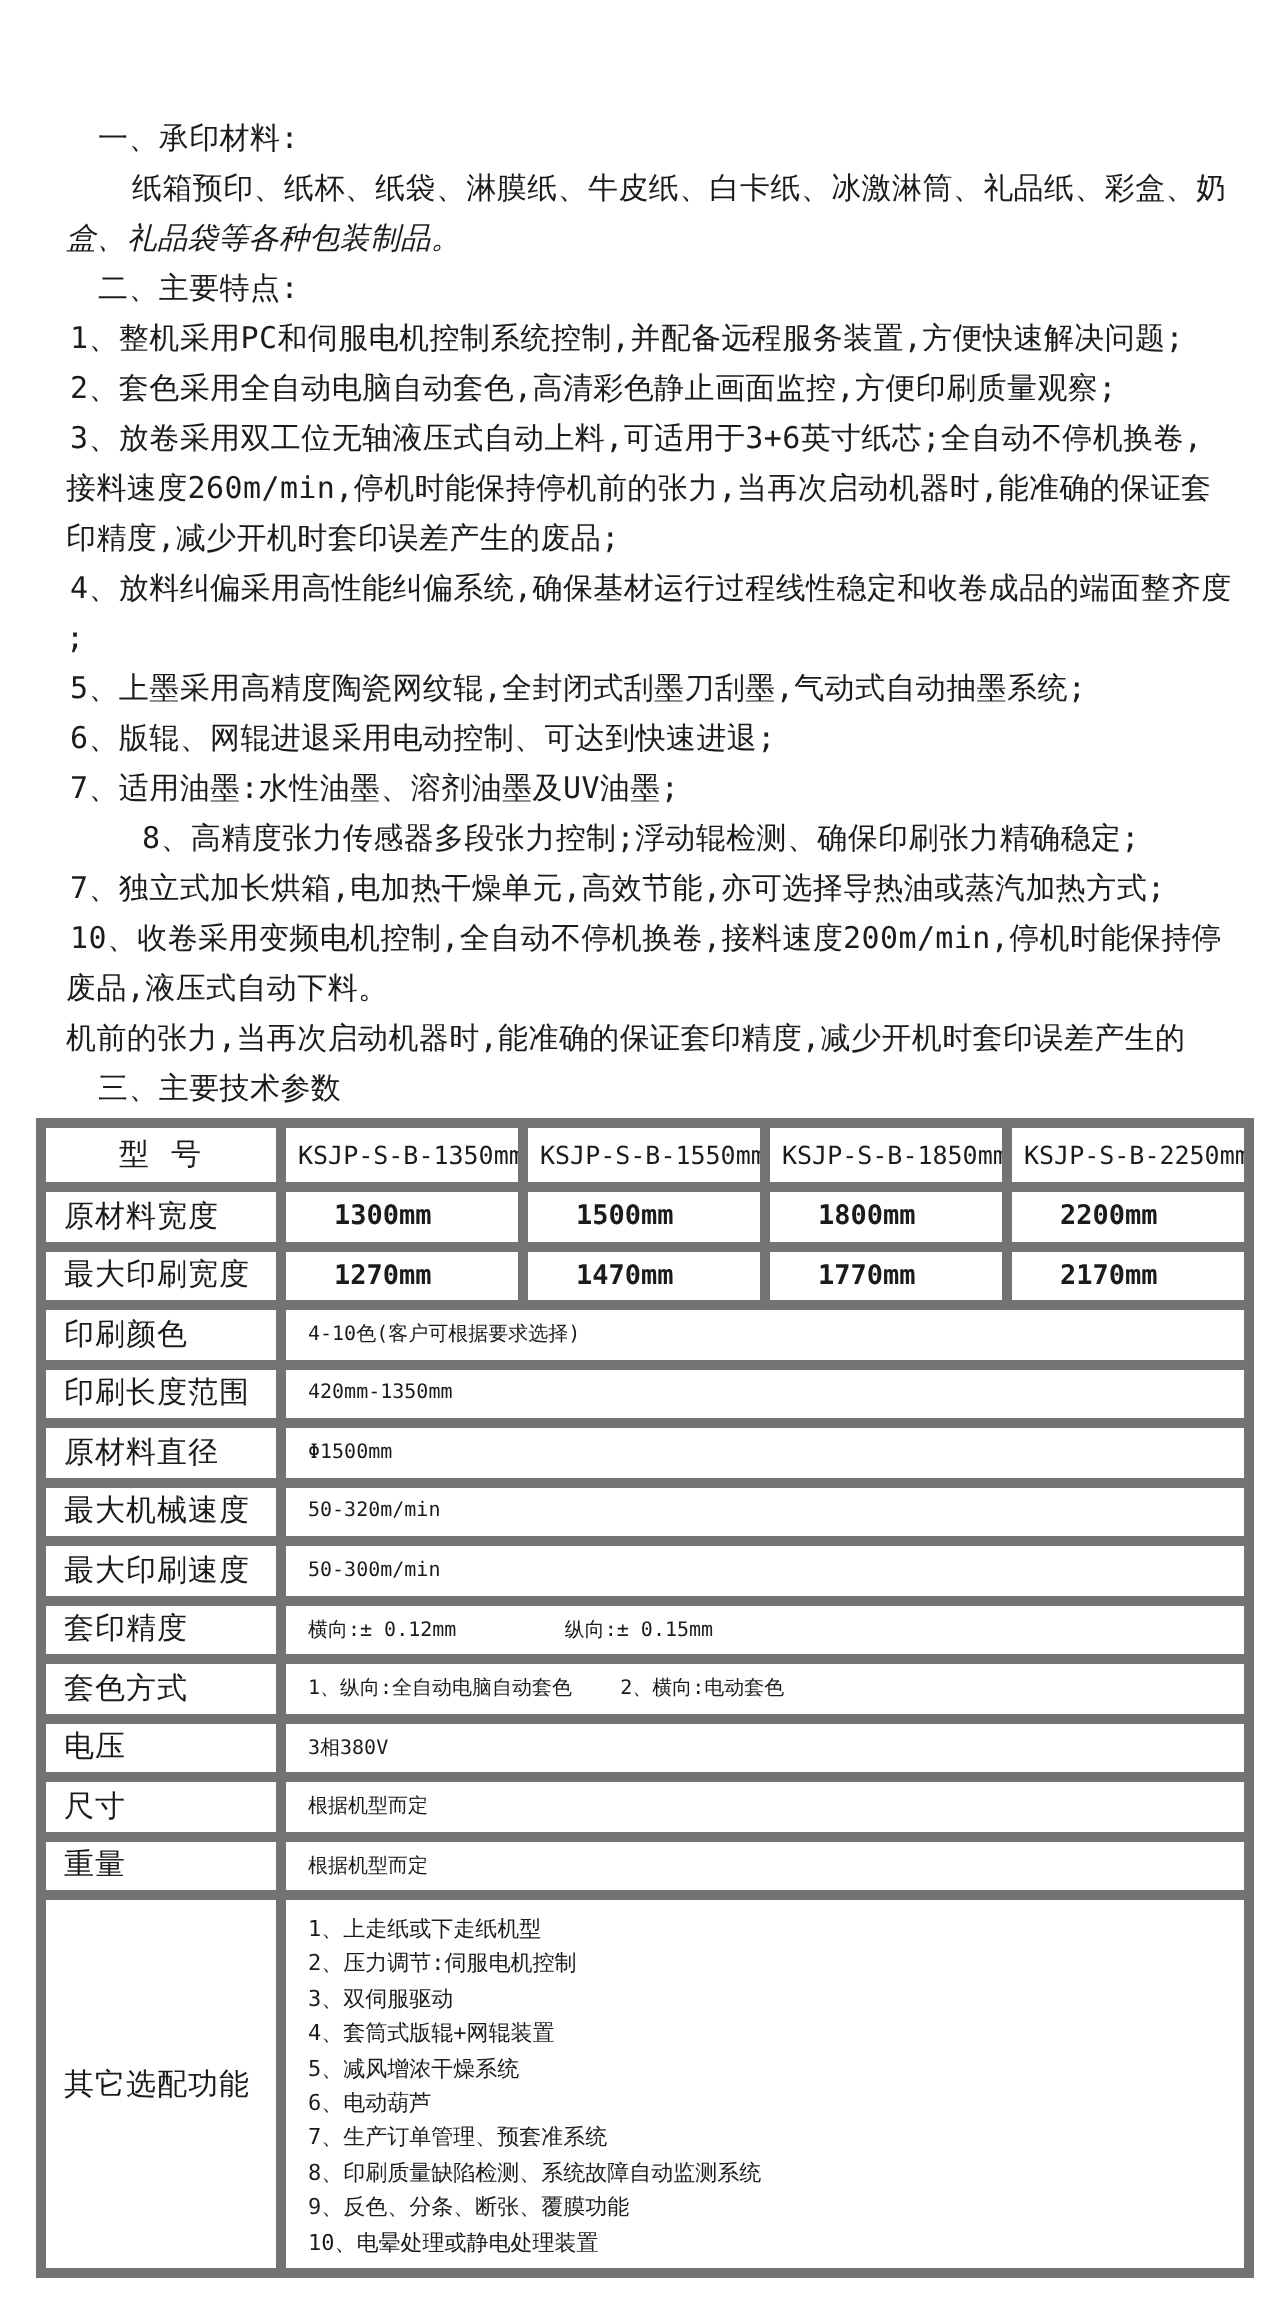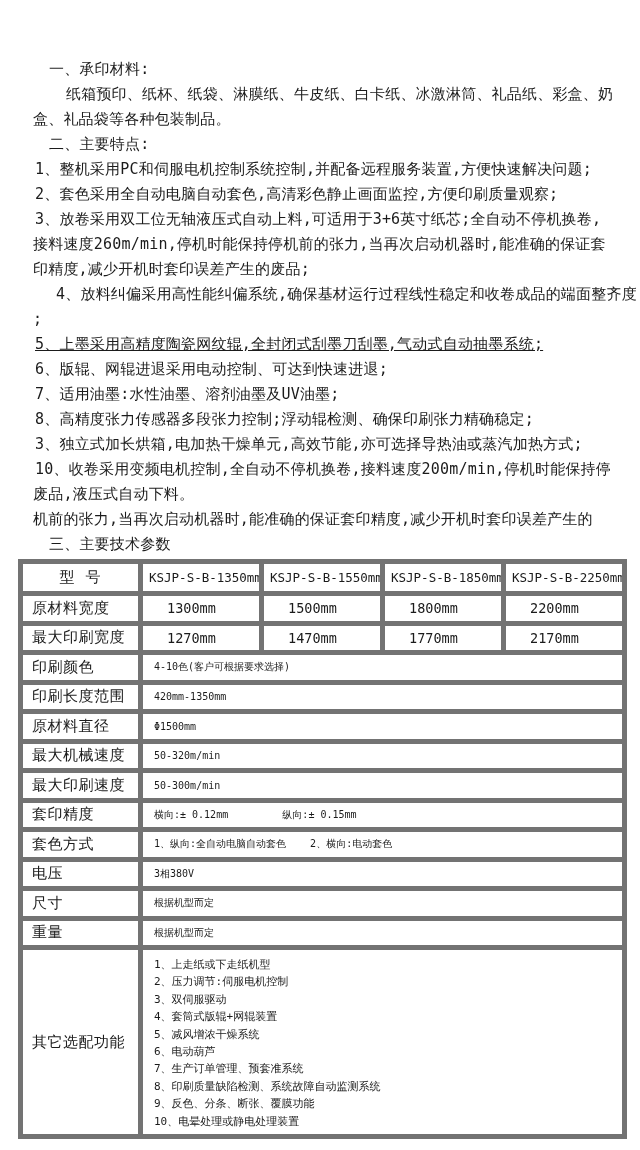--- a/index.html
+++ b/index.html
@@ -53,20 +53,21 @@
   }
   td.model-cell {
     font-size: 12.5px;
     padding: 0 1px 0 6px;
     white-space: pre;
   }
   td.value-cell {
     font-size: 13.5px;
     padding: 0 2px 0 24px;
     white-space: pre;
+    font-weight: bold;
   }
   td.span-cell {
     font-size: 10px;
     padding: 0 2px 0 11px;
     white-space: pre;
   }
   td.options-cell {
     padding: 6px 2px 4px 11px;
     vertical-align: middle;
   }
@@ -79,34 +80,34 @@
   tr.s-row  { height: 29.5px; }
   tr.o-row  { height: 185px;  }
 </style>
 </head>
 <body>
 
 <div class="page">
   <div class="doc-body">
       <div class="doc-line" style="padding-left: 16px;">一、承印材料:</div>
       <div class="doc-line" style="padding-left: 33px;">纸箱预印、纸杯、纸袋、淋膜纸、牛皮纸、白卡纸、冰激淋筒、礼品纸、彩盒、奶</div>
-      <div class="doc-line" style="padding-left: 0px;">盒、礼品袋等各种包装制品。</div>
+      <div class="doc-line" style="padding-left: 0px; font-style: italic;">盒、礼品袋等各种包装制品。</div>
       <div class="doc-line" style="padding-left: 16px;">二、主要特点:</div>
       <div class="doc-line" style="padding-left: 2px;">1、整机采用PC和伺服电机控制系统控制,并配备远程服务装置,方便快速解决问题;</div>
       <div class="doc-line" style="padding-left: 2px;">2、套色采用全自动电脑自动套色,高清彩色静止画面监控,方便印刷质量观察;</div>
       <div class="doc-line" style="padding-left: 2px;">3、放卷采用双工位无轴液压式自动上料,可适用于3+6英寸纸芯;全自动不停机换卷,</div>
       <div class="doc-line" style="padding-left: 0px;">接料速度260m/min,停机时能保持停机前的张力,当再次启动机器时,能准确的保证套</div>
       <div class="doc-line" style="padding-left: 0px;">印精度,减少开机时套印误差产生的废品;</div>
-      <div class="doc-line" style="padding-left: 2px; margin-left: 21px;">4、放料纠偏采用高性能纠偏系统,确保基材运行过程线性稳定和收卷成品的端面整齐度</div>
+      <div class="doc-line" style="padding-left: 2px;">4、放料纠偏采用高性能纠偏系统,确保基材运行过程线性稳定和收卷成品的端面整齐度</div>
       <div class="doc-line" style="padding-left: 0px;">;</div>
-      <div class="doc-line" style="padding-left: 2px; text-decoration: underline;">5、上墨采用高精度陶瓷网纹辊,全封闭式刮墨刀刮墨,气动式自动抽墨系统;</div>
+      <div class="doc-line" style="padding-left: 2px;">5、上墨采用高精度陶瓷网纹辊,全封闭式刮墨刀刮墨,气动式自动抽墨系统;</div>
       <div class="doc-line" style="padding-left: 2px;">6、版辊、网辊进退采用电动控制、可达到快速进退;</div>
       <div class="doc-line" style="padding-left: 2px;">7、适用油墨:水性油墨、溶剂油墨及UV油墨;</div>
-      <div class="doc-line" style="padding-left: 2px;">8、高精度张力传感器多段张力控制;浮动辊检测、确保印刷张力精确稳定;</div>
-      <div class="doc-line" style="padding-left: 2px;">3、独立式加长烘箱,电加热干燥单元,高效节能,亦可选择导热油或蒸汽加热方式;</div>
+      <div class="doc-line" style="padding-left: 2px; margin-left: 36px;">8、高精度张力传感器多段张力控制;浮动辊检测、确保印刷张力精确稳定;</div>
+      <div class="doc-line" style="padding-left: 2px;">7、独立式加长烘箱,电加热干燥单元,高效节能,亦可选择导热油或蒸汽加热方式;</div>
       <div class="doc-line" style="padding-left: 2px;">10、收卷采用变频电机控制,全自动不停机换卷,接料速度200m/min,停机时能保持停</div>
       <div class="doc-line" style="padding-left: 0px;">废品,液压式自动下料。</div>
       <div class="doc-line" style="padding-left: 0px;">机前的张力,当再次启动机器时,能准确的保证套印精度,减少开机时套印误差产生的</div>
       <div class="doc-line" style="padding-left: 16px;">三、主要技术参数</div>
     </div>
   <table class="spec-table">
     <colgroup>
       <col style="width:120px">
       <col style="width:121px">
       <col style="width:121px">

